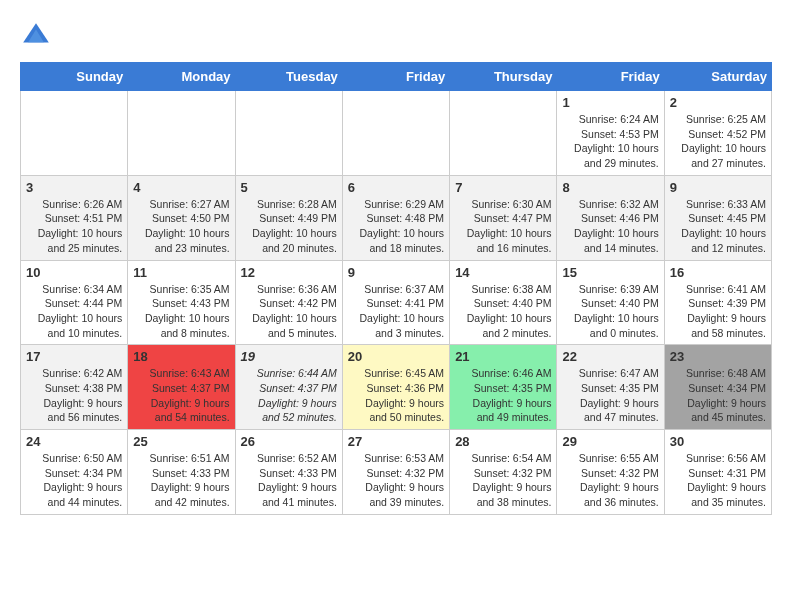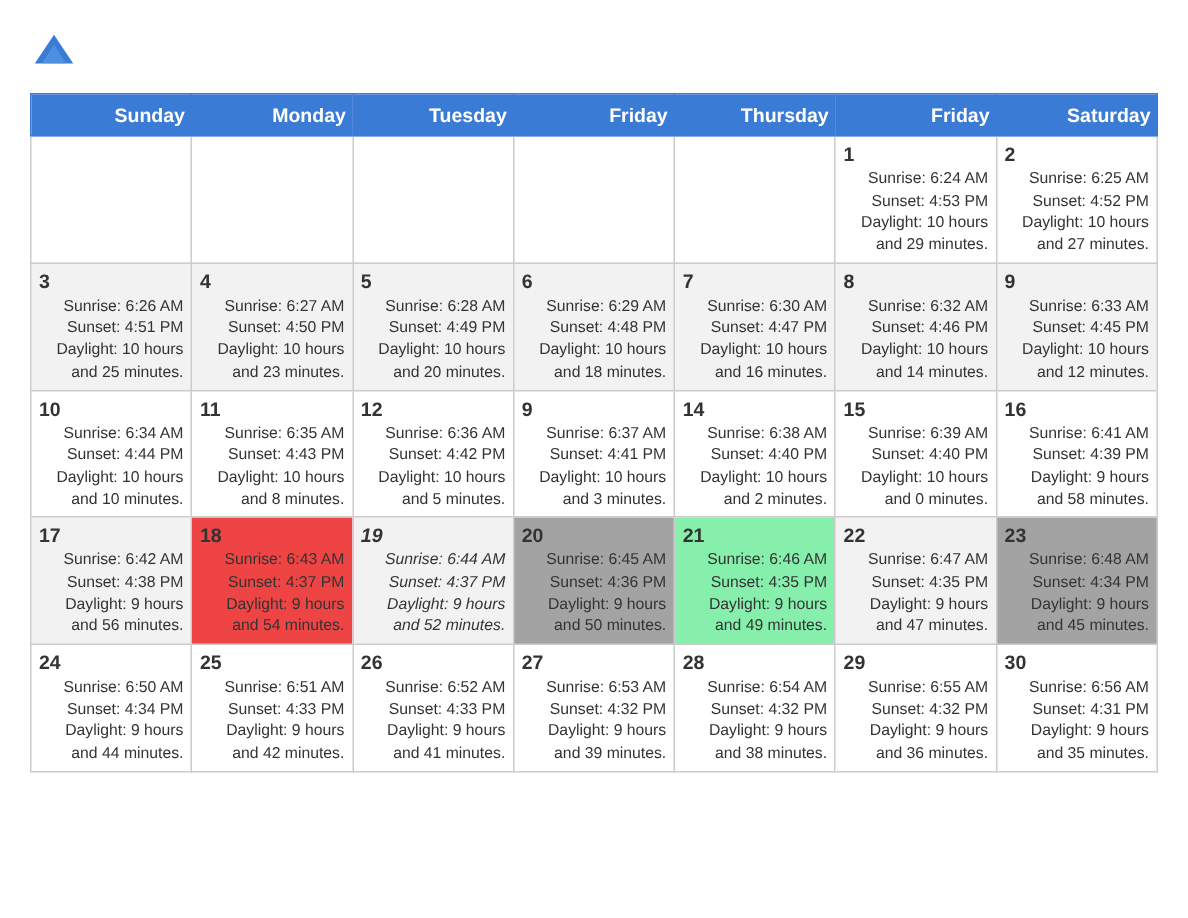--- a/index.html
+++ b/index.html
@@ -203,21 +203,21 @@
           <div class="day-info">Sunrise: 6:42 AM<br>Sunset: 4:38 PM<br>Daylight: 9 hours and 56 minutes.</div>
         </td>
         <td class="has-data" style="background-color: #ef4444;">
           <span class="day-num">18</span>
           <div class="day-info">Sunrise: 6:43 AM<br>Sunset: 4:37 PM<br>Daylight: 9 hours and 54 minutes.</div>
         </td>
         <td class="has-data" style="background-color: rgb(242, 242, 242); font-style: italic;">
           <span class="day-num">19</span>
           <div class="day-info">Sunrise: 6:44 AM<br>Sunset: 4:37 PM<br>Daylight: 9 hours and 52 minutes.</div>
         </td>
-        <td class="has-data" style="background-color: #a3a3a3;">
+        <td class="has-data" style="background-color: #fef9c3;">
           <span class="day-num">20</span>
           <div class="day-info">Sunrise: 6:45 AM<br>Sunset: 4:36 PM<br>Daylight: 9 hours and 50 minutes.</div>
         </td>
         <td class="has-data" style="background-color: #86efac;">
           <span class="day-num">21</span>
           <div class="day-info">Sunrise: 6:46 AM<br>Sunset: 4:35 PM<br>Daylight: 9 hours and 49 minutes.</div>
         </td>
         <td class="has-data" style="background-color: rgb(242, 242, 242);">
           <span class="day-num">22</span>
           <div class="day-info">Sunrise: 6:47 AM<br>Sunset: 4:35 PM<br>Daylight: 9 hours and 47 minutes.</div>

